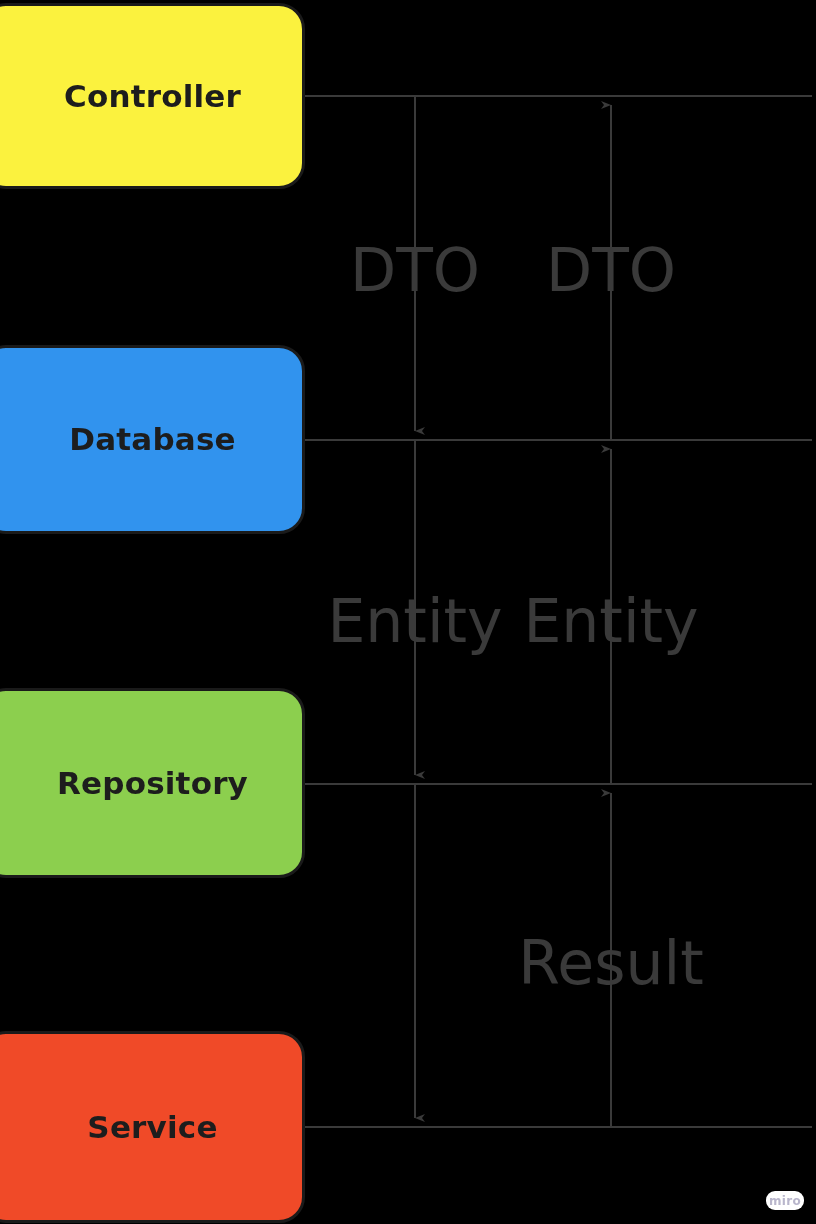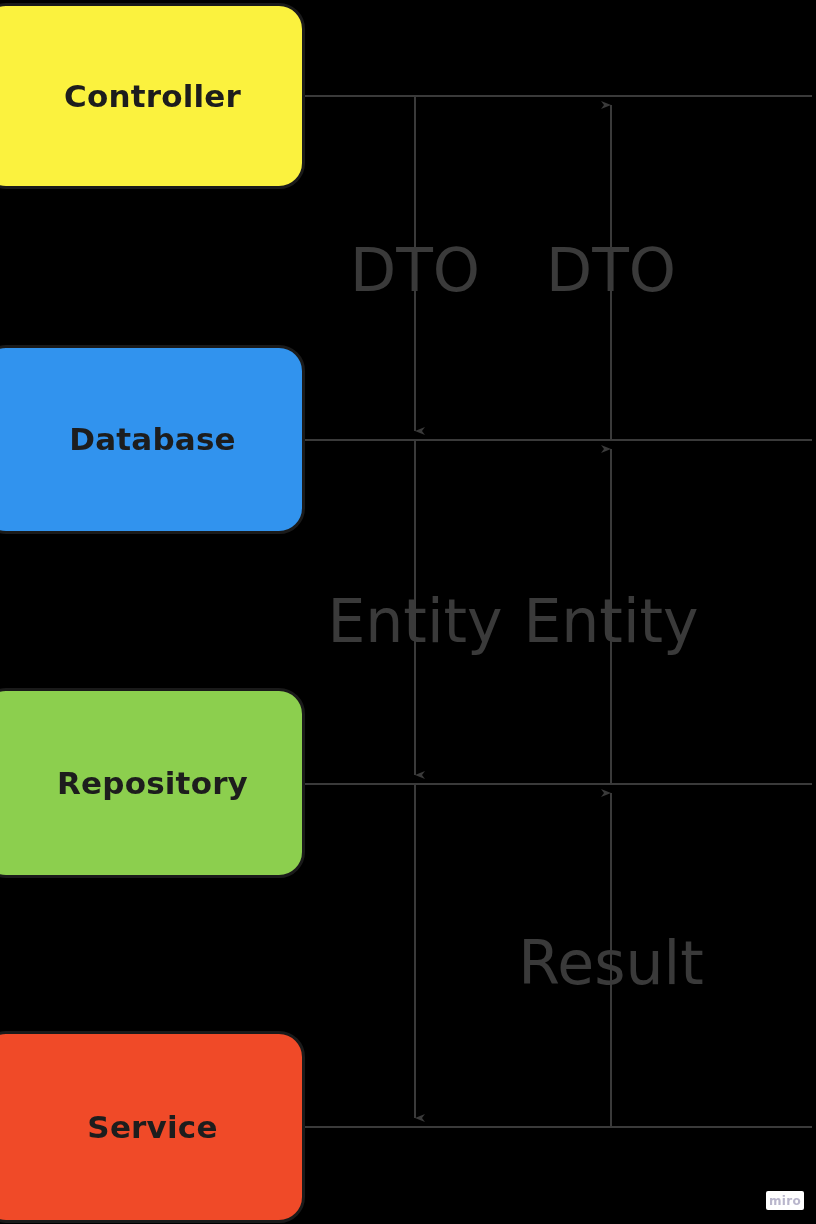--- a/index.html
+++ b/index.html
@@ -78,21 +78,21 @@
   }
 
   
   #miro-watermark {
     position: absolute;
     left: 766px;
     top: 1191px;
     width: 38px;
     height: 19px;
     background: #ffffff;
-    border-radius: 2px;
+    border-radius: 9px;
     display: flex;
     align-items: center;
     justify-content: center;
   }
   #miro-watermark .miro-text {
     font-size: 12px;
     color: #b9b6cc;
     font-weight: 700;
     letter-spacing: 0.3px;
     line-height: 1;

